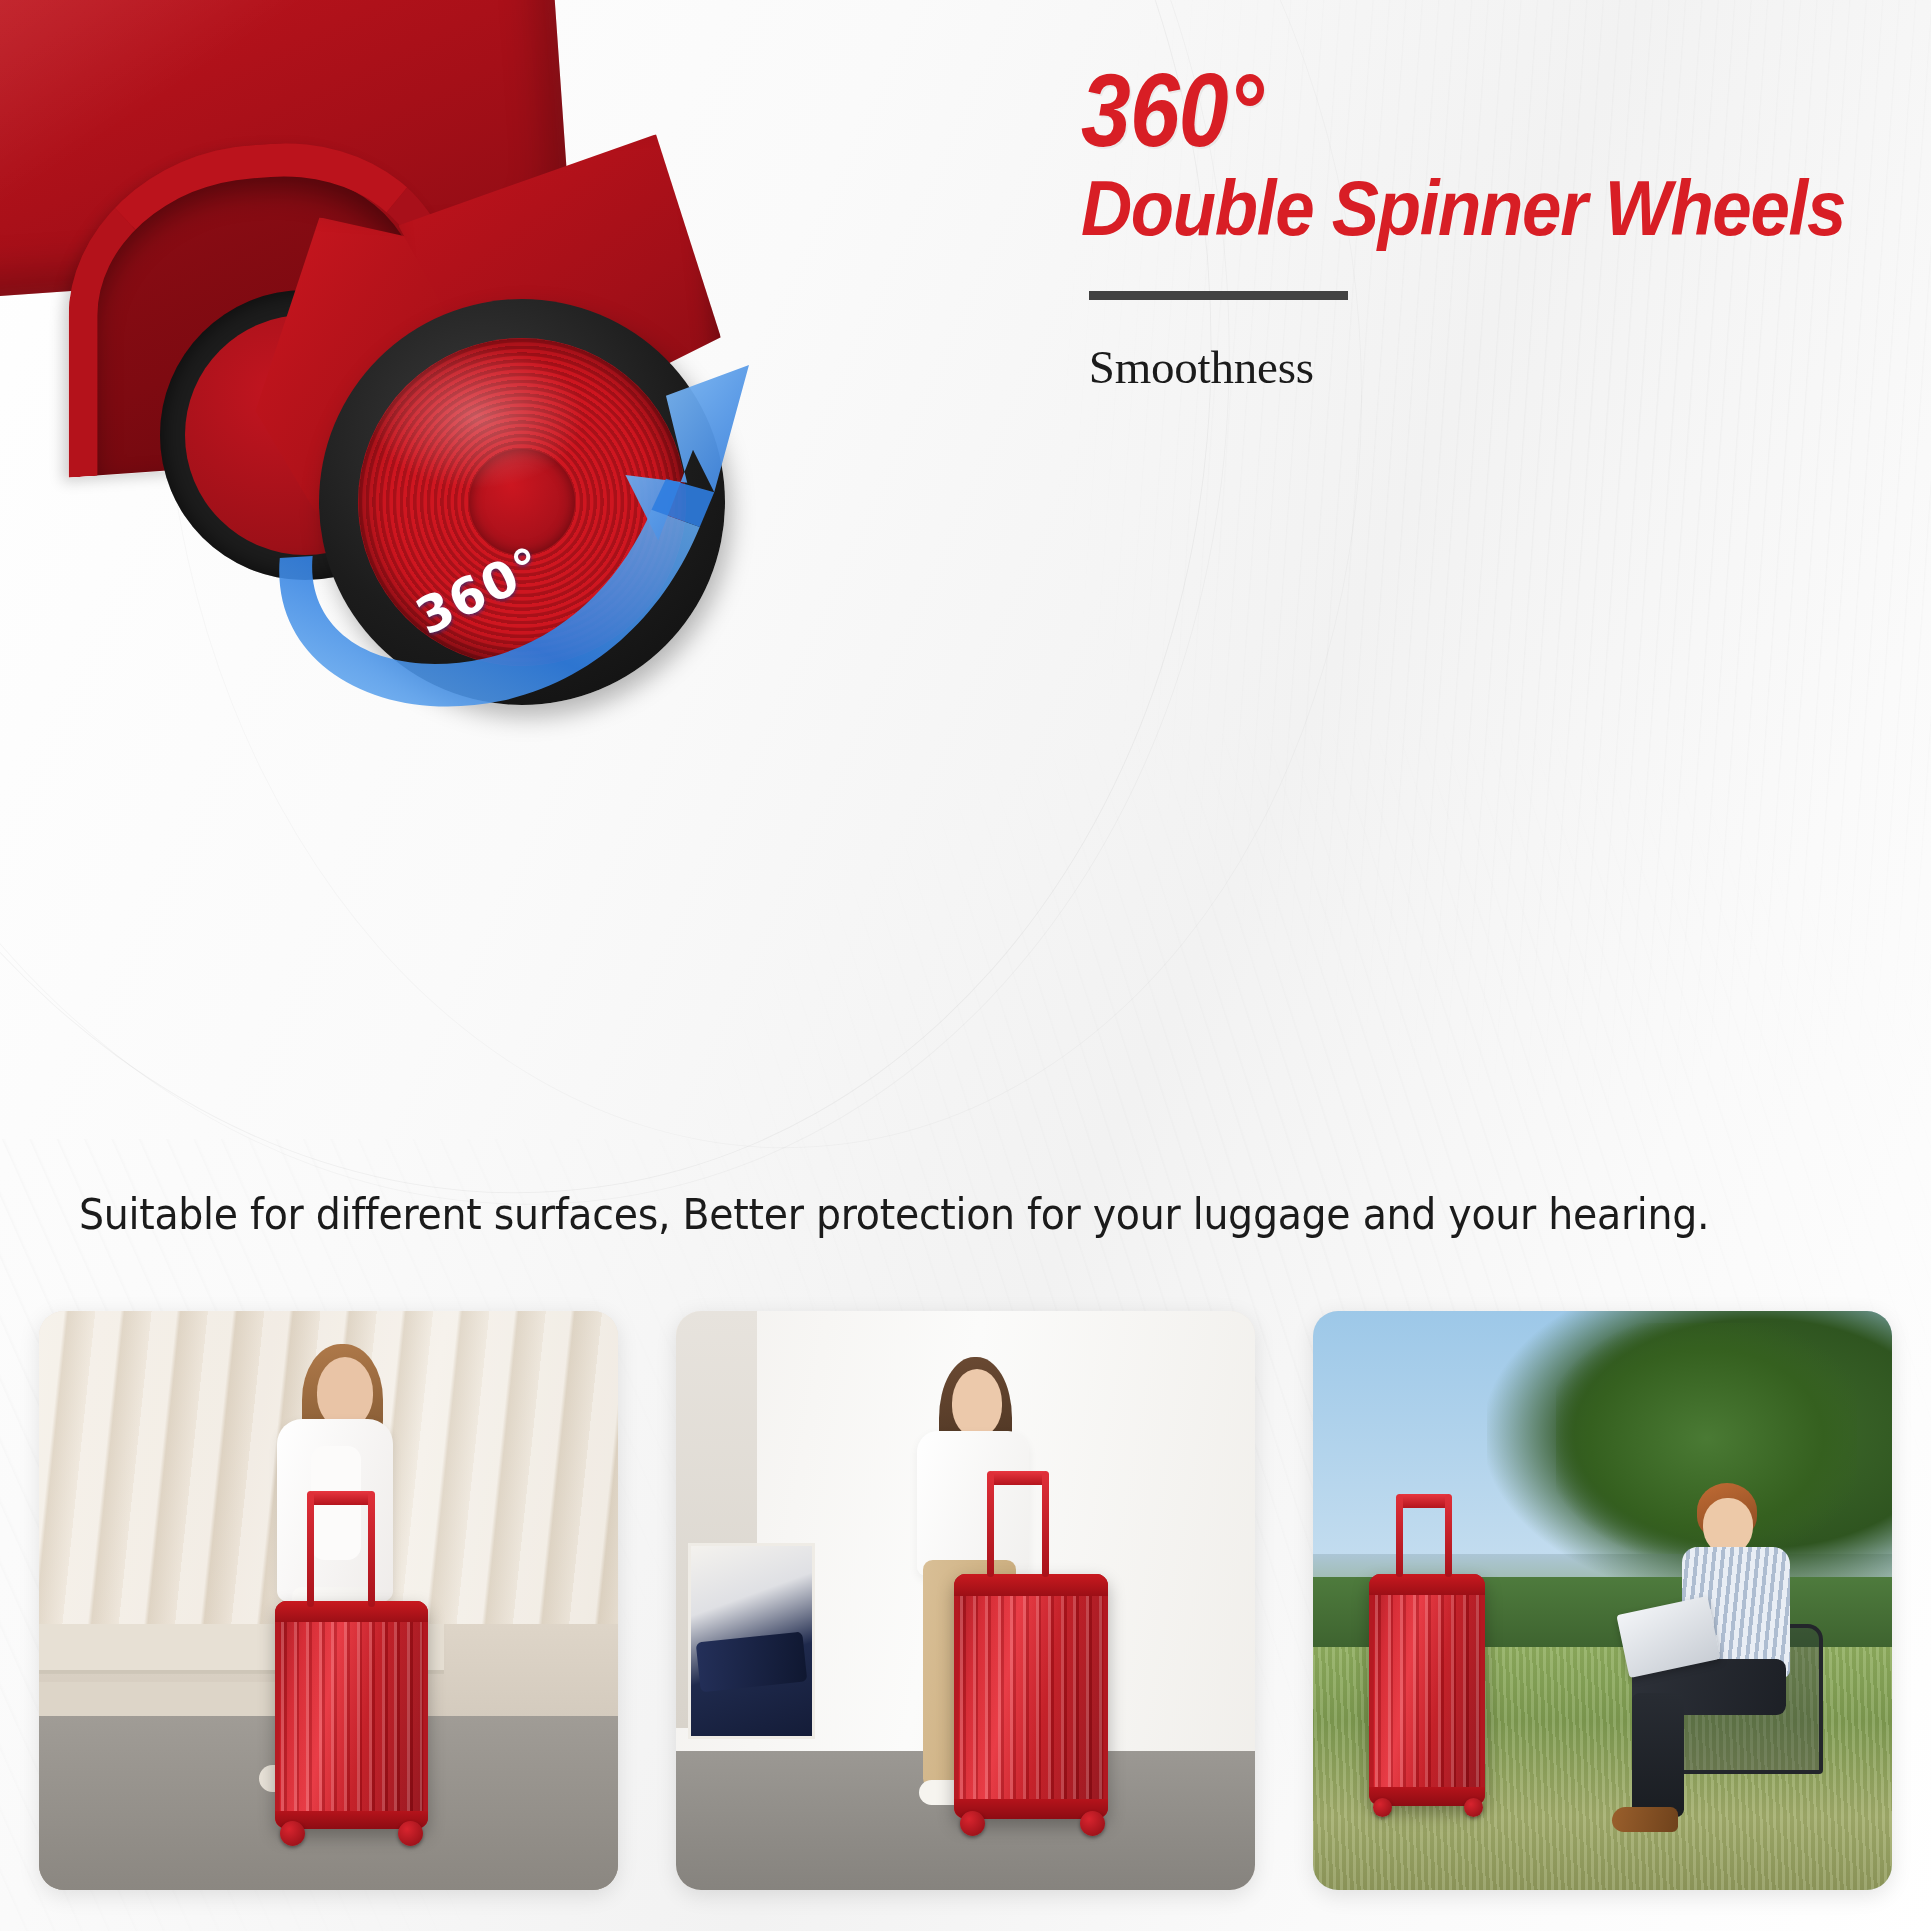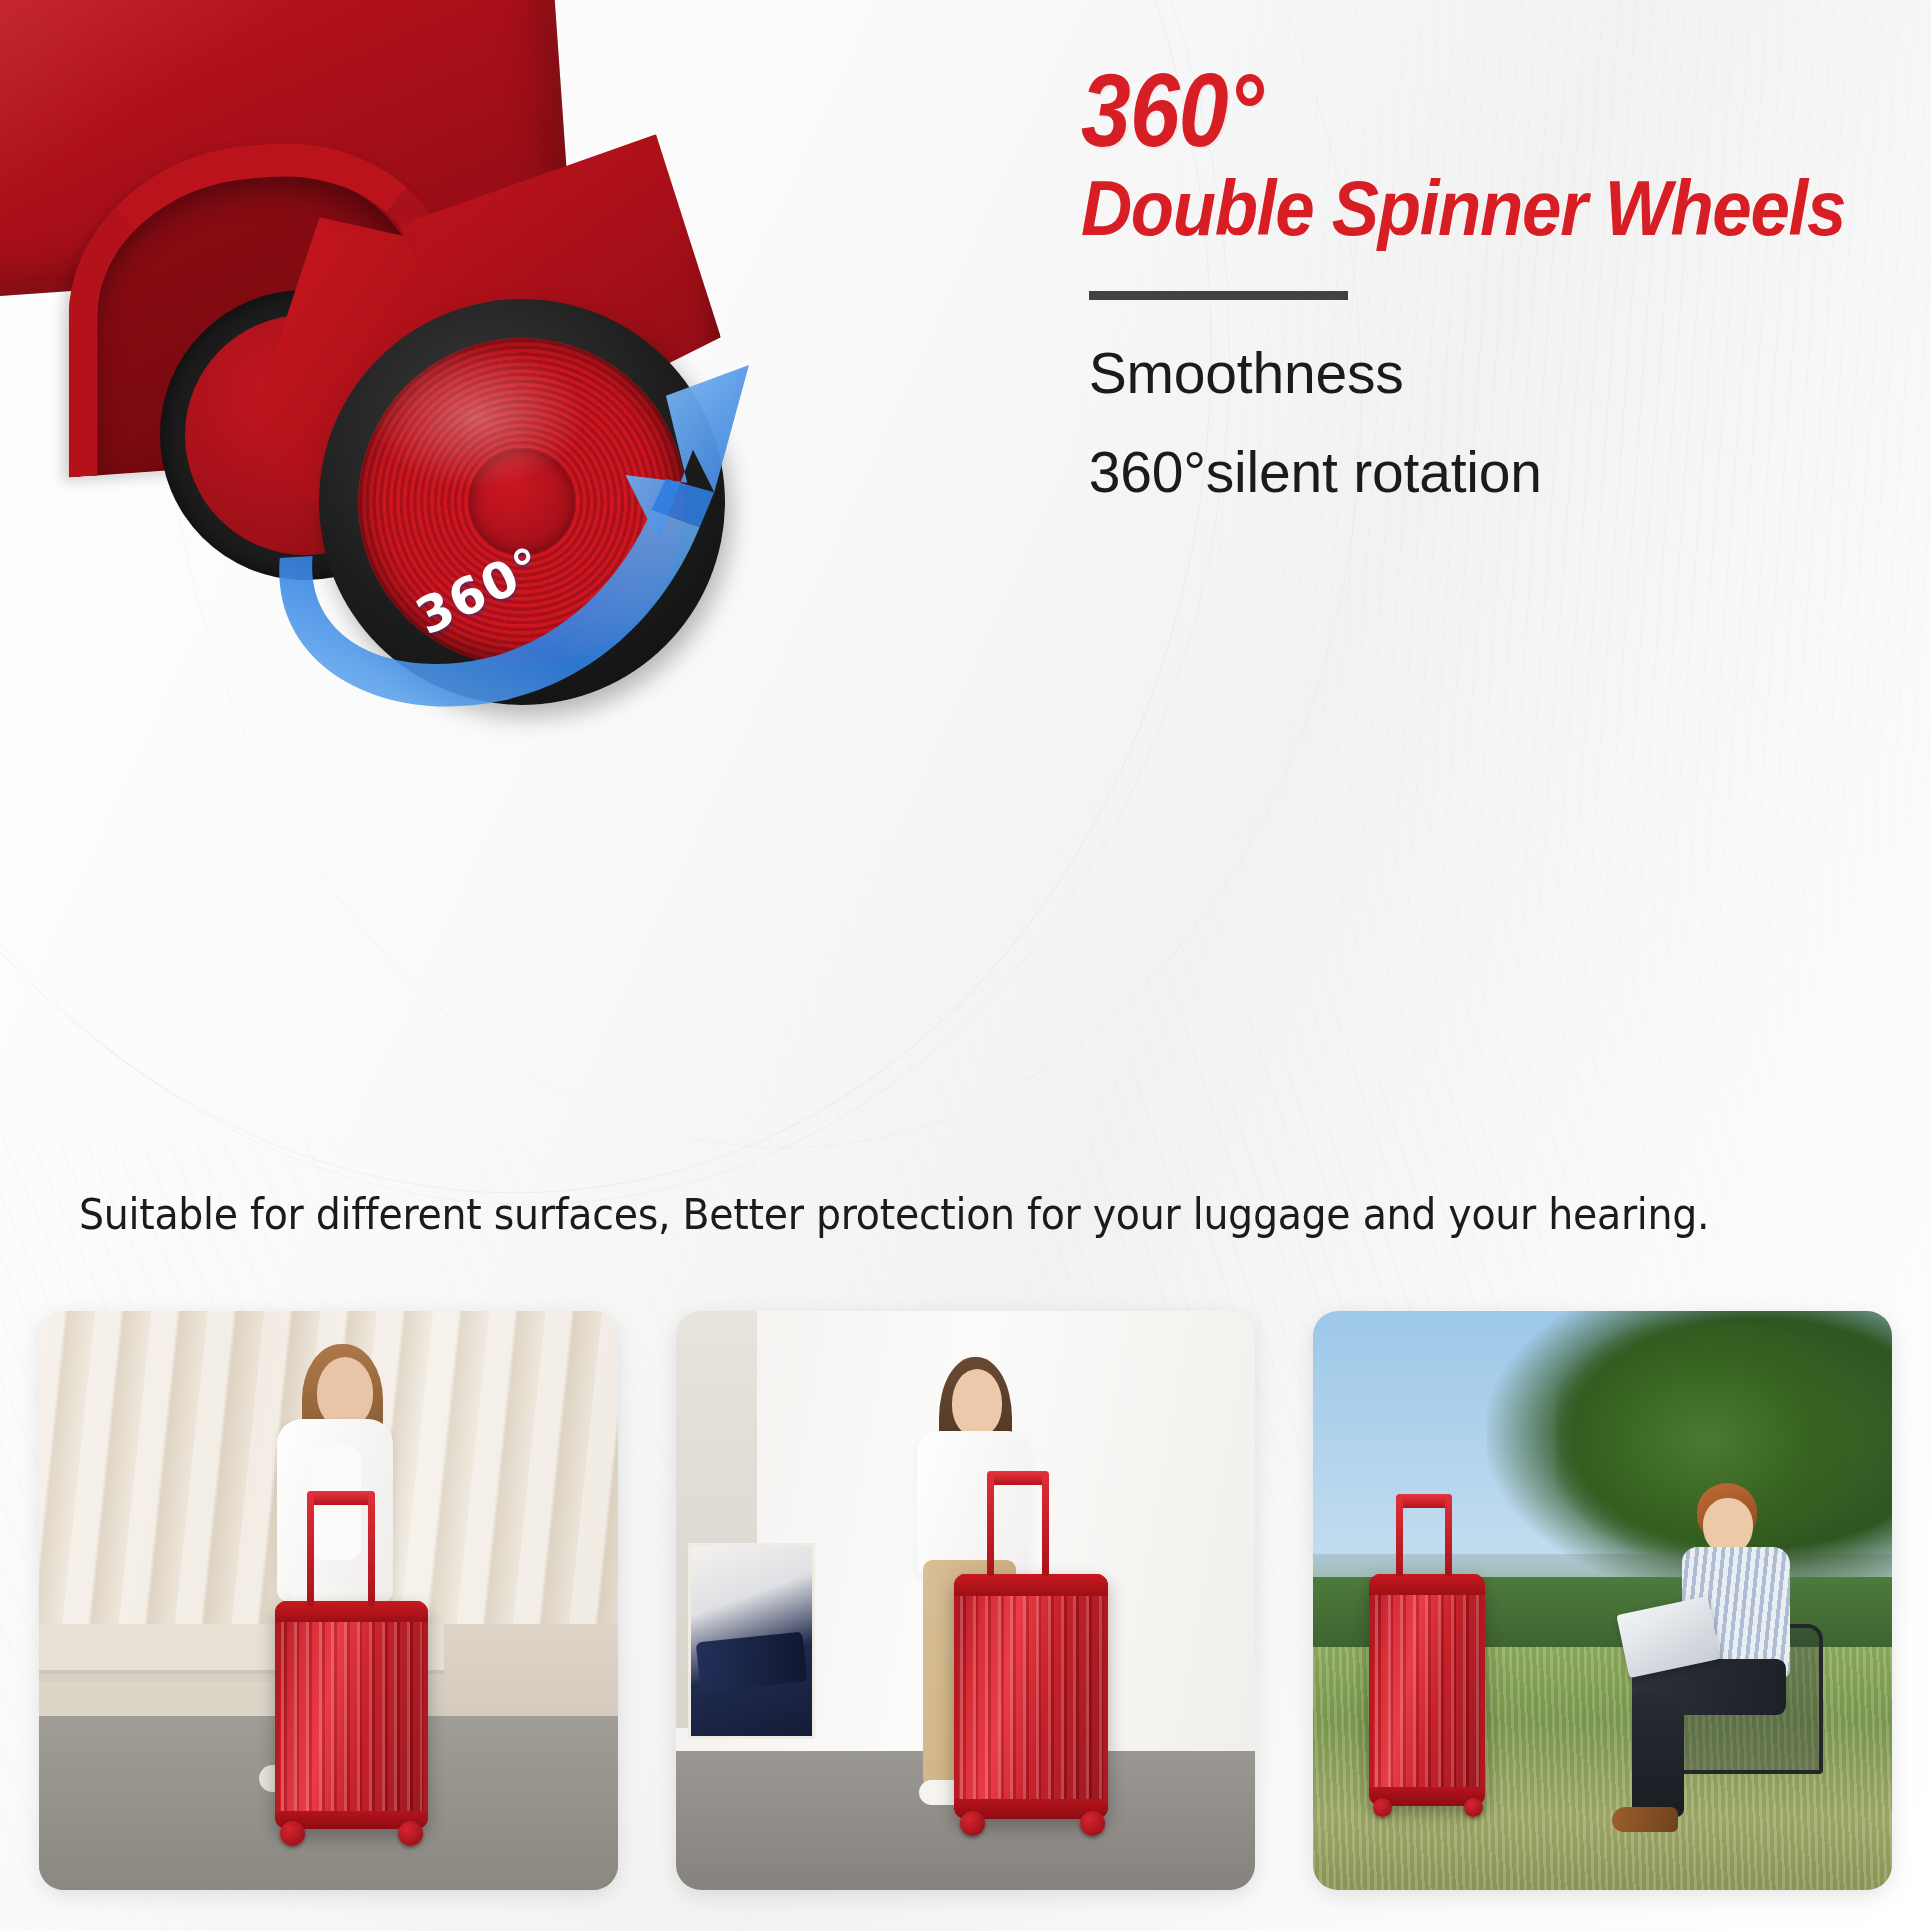--- a/index.html
+++ b/index.html
@@ -204,22 +204,22 @@
     transform-origin:left center;
     margin-top:5.8px;
     white-space:nowrap;
   }
   .rule {
     width:259px; height:9.7px; background:#424242;
     margin:42px 0 0 7.7px;
   }
   .feature-list { margin-top:39px; padding-left:7.7px; }
   .feature-item {
-    font-family:Liberation Sans, sans-serif;
-    font-size:57px; line-height:1.22;
+    font-family:Liberation Serif, serif;
+    font-size:47px; line-height:1.22;
     color:#1b1b1b; font-weight:400;
     margin-bottom:29px;
     letter-spacing:-0.2px;
   }
   .feature-item.two-line { line-height:1.18; }
 
   
   .headline { position:absolute; left:66px; top:869px; z-index:12; width:1641px; }
   .headline-line {
     font-family:"Liberation Sans", sans-serif;
@@ -393,21 +393,20 @@
   <div class="right-col">
     <div class="kicker">360°</div>
 
     <div class="kicker-sub">Double Spinner Wheels</div>
 
     <div class="rule"></div>
 
     <div class="feature-list">
       <div class="feature-item">Smoothness</div>
 
-      <div class="feature-item">360°silent rotation</div>
 
     </div>
   </div>
 
 
   <div class="subline">Suitable for different surfaces, Better protection for your luggage and your hearing.</div>
 
   <div class="cards">
 
     <div class="card">

